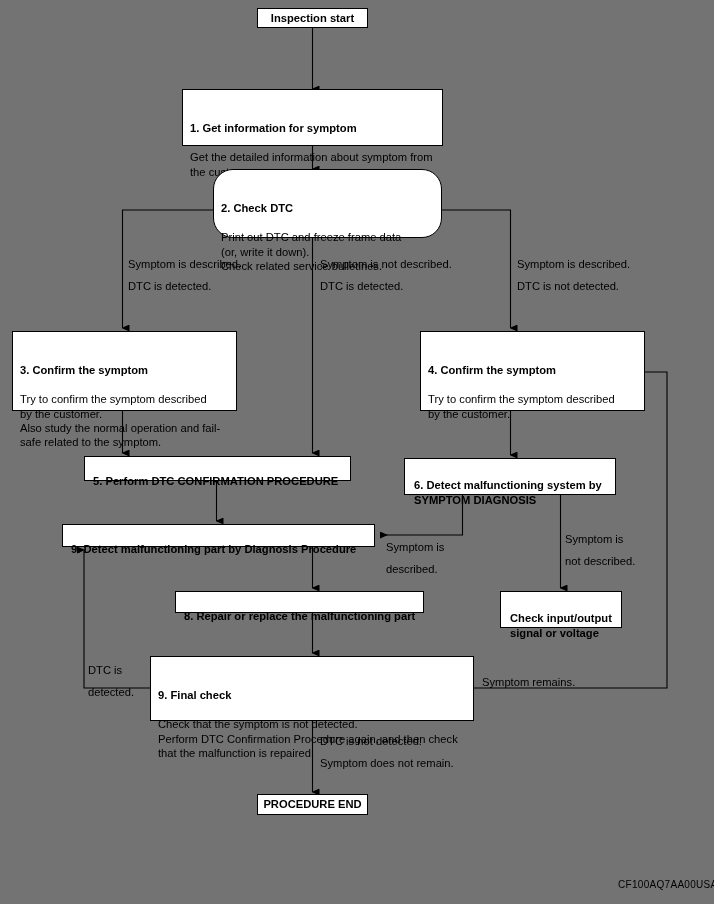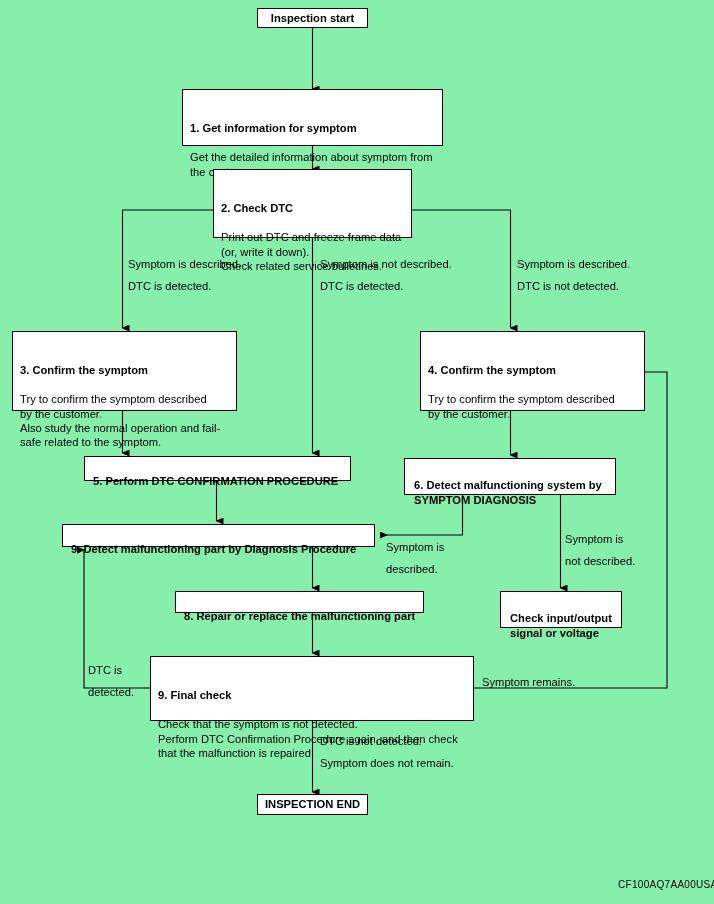--- a/index.html
+++ b/index.html
@@ -4,21 +4,21 @@
 <style>
   html, body {
     margin: 0;
     padding: 0;
     background: #ffffff;
   }
   #page {
     position: relative;
     width: 714px;
     height: 904px;
-    background: #86efac;
+    background: #737373;
     font-family: "Liberation Sans", sans-serif;
     color: #000000;
     overflow: hidden;
   }
   #svg-layer {
     position: absolute;
     left: 0;
     top: 0;
     width: 714px;
     height: 904px;
@@ -130,21 +130,21 @@
   <div class="node centered" style="left:257px; top:8px; width:111px; height:20px;">
     <span>Inspection start</span>
   </div>
 
   <div class="node" style="left:182px; top:89px; width:261px; height:57px;">
     <span class="title">1. Get information for symptom</span>
     <span class="body">Get the detailed information about symptom from
 the customer</span>
   </div>
 
-  <div class="node" style="left:213px; top:169px; width:199px; height:69px;">
+  <div class="node" style="left:213px; top:169px; width:229px; height:69px;border-radius:20px;">
     <span class="title">2. Check DTC</span>
     <span class="body">Print out DTC and freeze frame data
 (or, write it down).
 Check related service bulletines.</span>
   </div>
 
   <div class="node" style="left:12px; top:331px; width:225px; height:80px;">
     <span class="title">3. Confirm the symptom</span>
     <span class="body">Try to confirm the symptom described
 by the customer.
@@ -181,21 +181,21 @@
 Perform DTC Confirmation Procedure again, and then check
 that the malfunction is repaired.</span>
   </div>
 
   <div class="node plain-two" style="left:500px; top:591px; width:122px; height:37px;">
     <span>Check input/output
 signal or voltage</span>
   </div>
 
   <div class="node centered" style="left:257px; top:794px; width:111px; height:21px;">
-    <span>INSPECTION END</span>
+    <span>PROCEDURE END</span>
   </div>
 
   <div class="edge-label" style="left:128px; top:253px;">Symptom is described.
 DTC is detected.</div>
 
   <div class="edge-label" style="left:320px; top:253px;">Symptom is not described.
 DTC is detected.</div>
 
   <div class="edge-label" style="left:517px; top:253px;">Symptom is described.
 DTC is not detected.</div>

